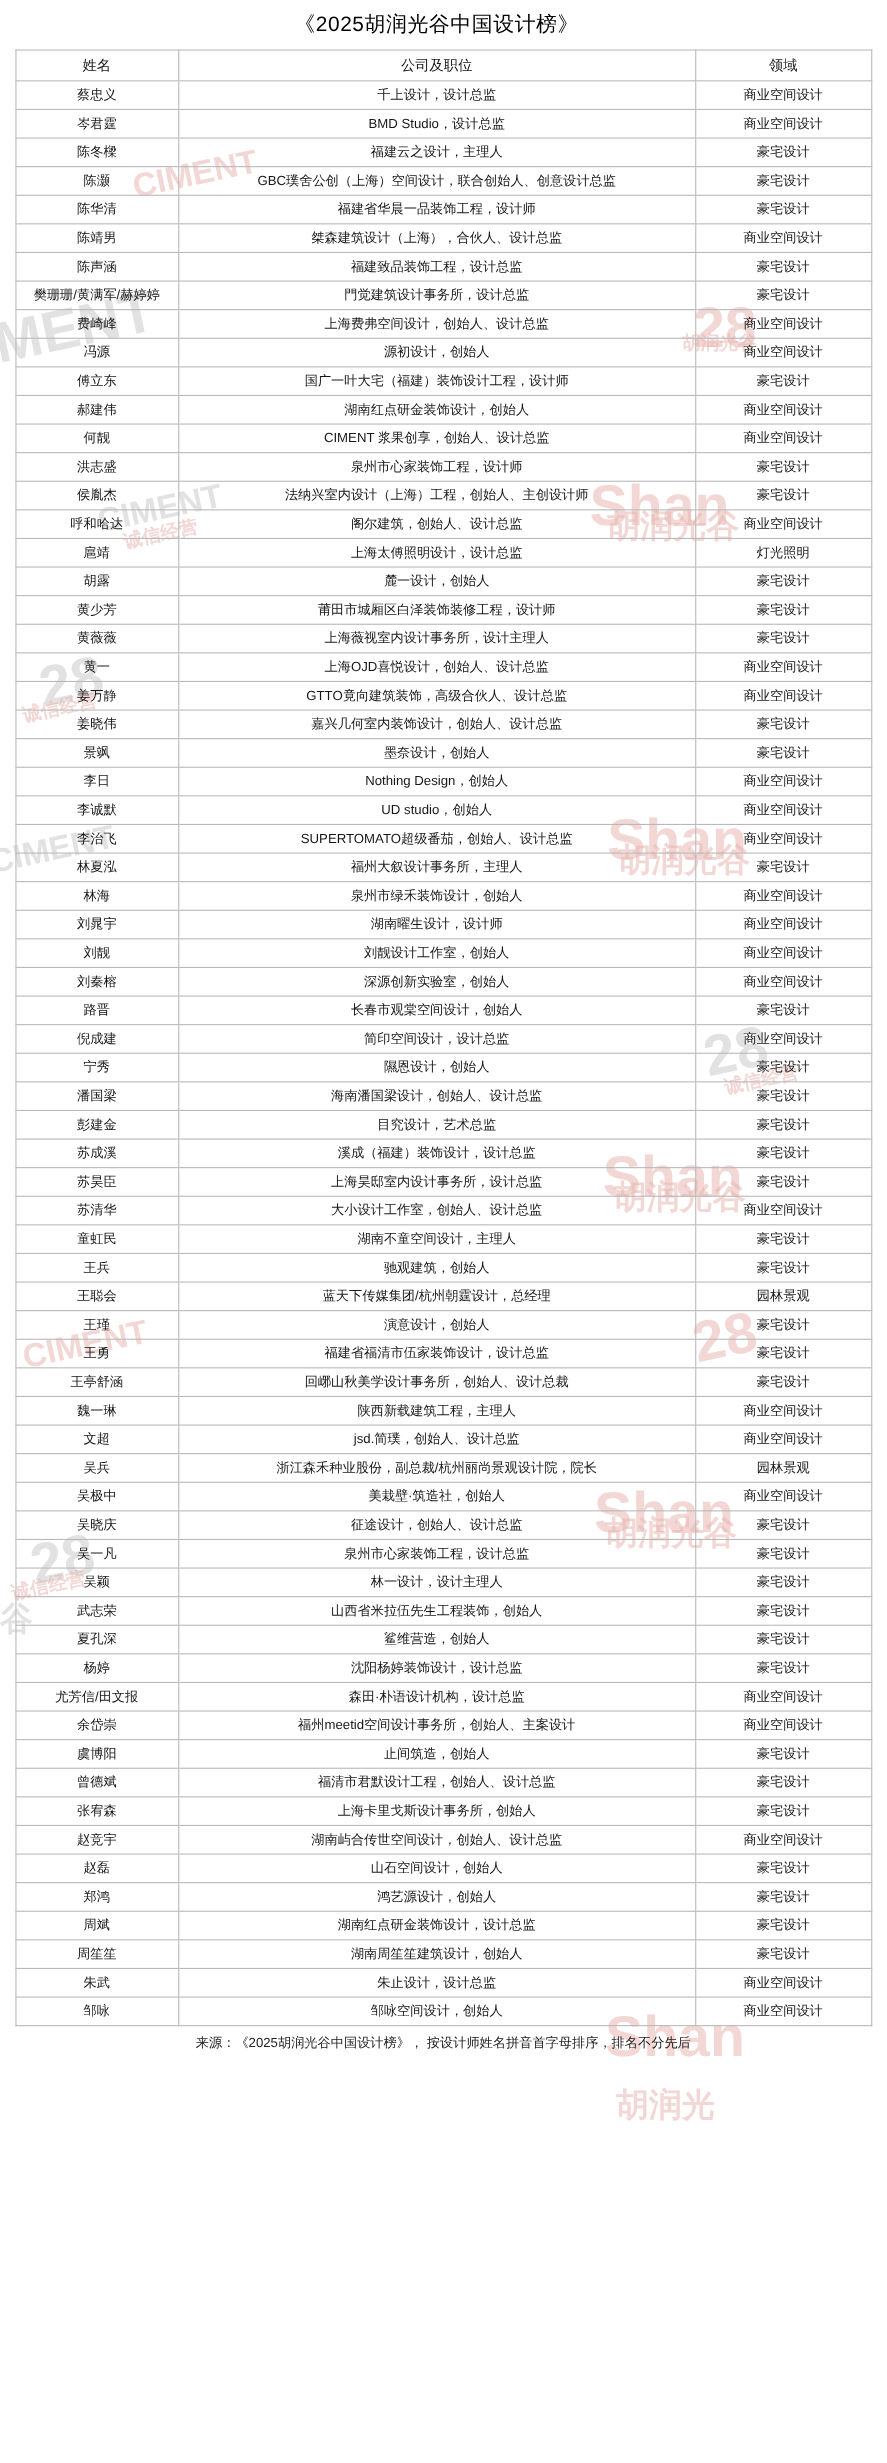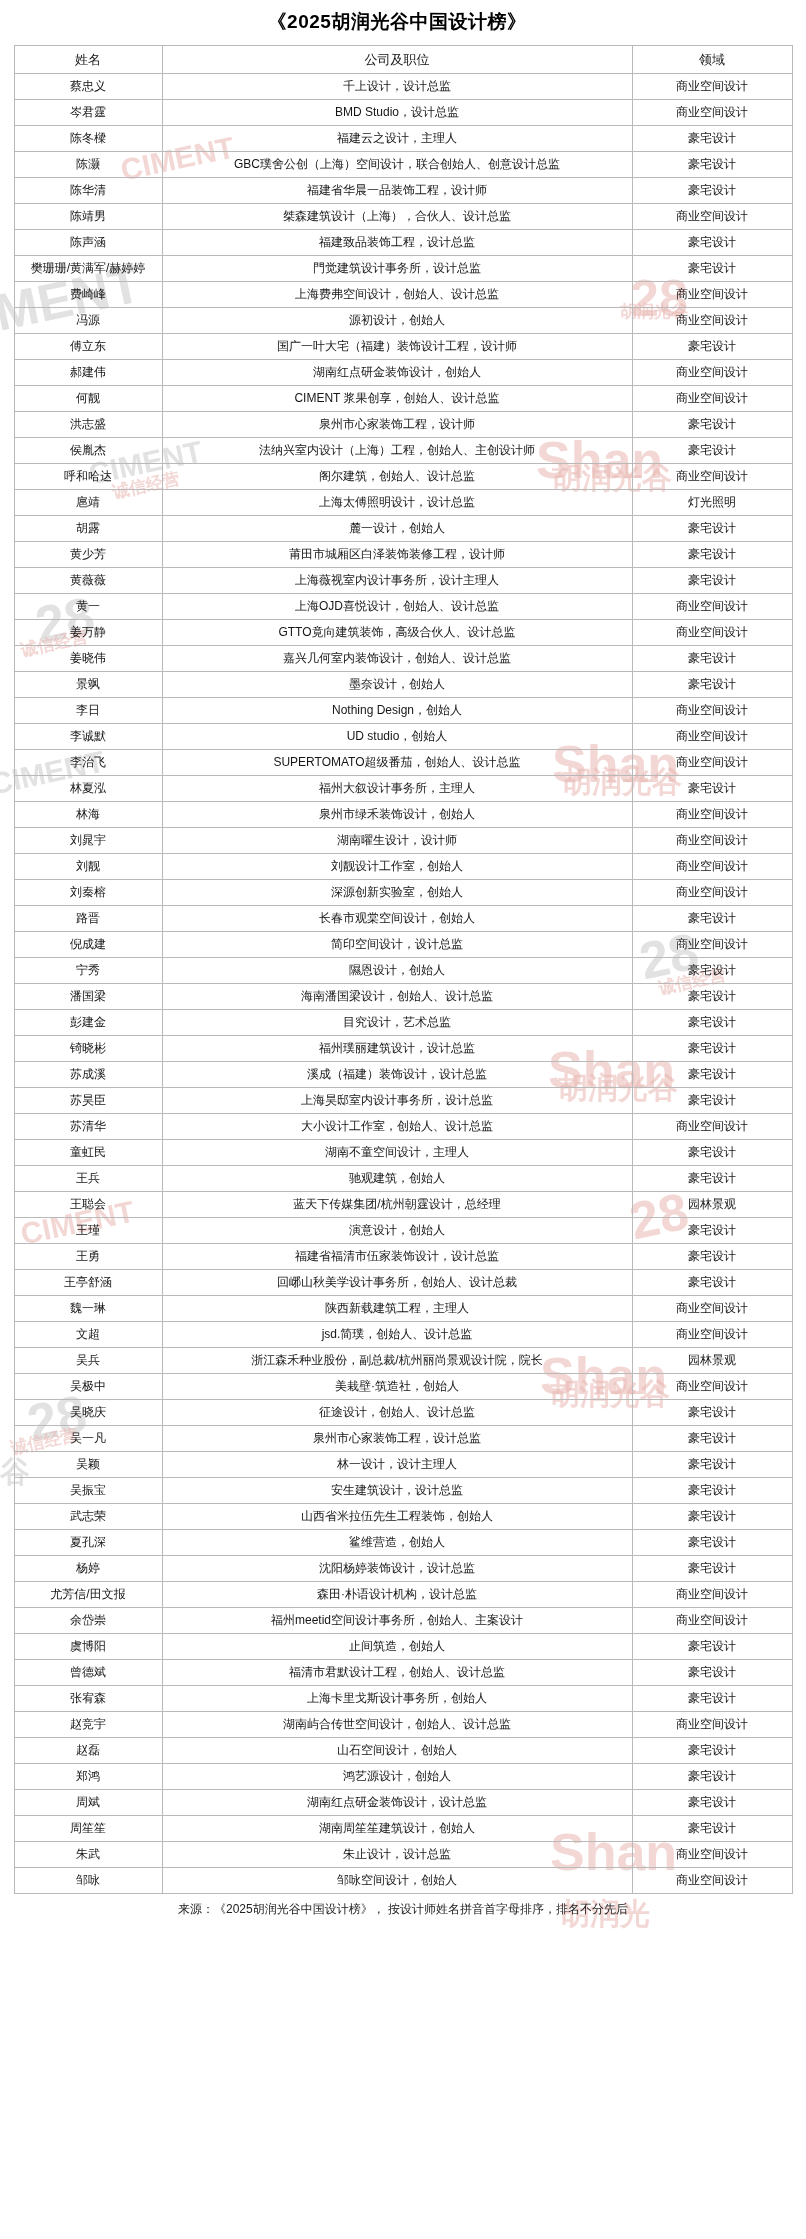--- a/index.html
+++ b/index.html
@@ -16,21 +16,21 @@
     position: relative;
     width: 806px;
     min-height: 2239px;
     box-sizing: border-box;
     padding: 0;
     overflow: hidden;
   }
   .title {
     text-align: center;
     font-size: 19px;
-    font-weight: bold;
+    font-weight: normal;
     letter-spacing: 0.5px;
     padding: 9px 12px 10px 0;
     color: #000;
   }
   table.list {
     border-collapse: collapse;
     width: 778px;
     margin: 0 auto;
     table-layout: fixed;
     position: relative;
@@ -318,25 +318,20 @@
           <td class="name">潘国梁</td>
           <td class="company">海南潘国梁设计，创始人、设计总监</td>
           <td class="field">豪宅设计</td>
         </tr>
         <tr>
           <td class="name">彭建金</td>
           <td class="company">目究设计，艺术总监</td>
           <td class="field">豪宅设计</td>
         </tr>
         <tr>
-          <td class="name">锜晓彬</td>
-          <td class="company">福州璞丽建筑设计，设计总监</td>
-          <td class="field">豪宅设计</td>
-        </tr>
-        <tr>
           <td class="name">苏成溪</td>
           <td class="company">溪成（福建）装饰设计，设计总监</td>
           <td class="field">豪宅设计</td>
         </tr>
         <tr>
           <td class="name">苏昊臣</td>
           <td class="company">上海昊邸室内设计事务所，设计总监</td>
           <td class="field">豪宅设计</td>
         </tr>
         <tr>
@@ -403,25 +398,20 @@
           <td class="name">吴一凡</td>
           <td class="company">泉州市心家装饰工程，设计总监</td>
           <td class="field">豪宅设计</td>
         </tr>
         <tr>
           <td class="name">吴颖</td>
           <td class="company">林一设计，设计主理人</td>
           <td class="field">豪宅设计</td>
         </tr>
         <tr>
-          <td class="name">吴振宝</td>
-          <td class="company">安生建筑设计，设计总监</td>
-          <td class="field">豪宅设计</td>
-        </tr>
-        <tr>
           <td class="name">武志荣</td>
           <td class="company">山西省米拉伍先生工程装饰，创始人</td>
           <td class="field">豪宅设计</td>
         </tr>
         <tr>
           <td class="name">夏孔深</td>
           <td class="company">鲨维营造，创始人</td>
           <td class="field">豪宅设计</td>
         </tr>
         <tr>

